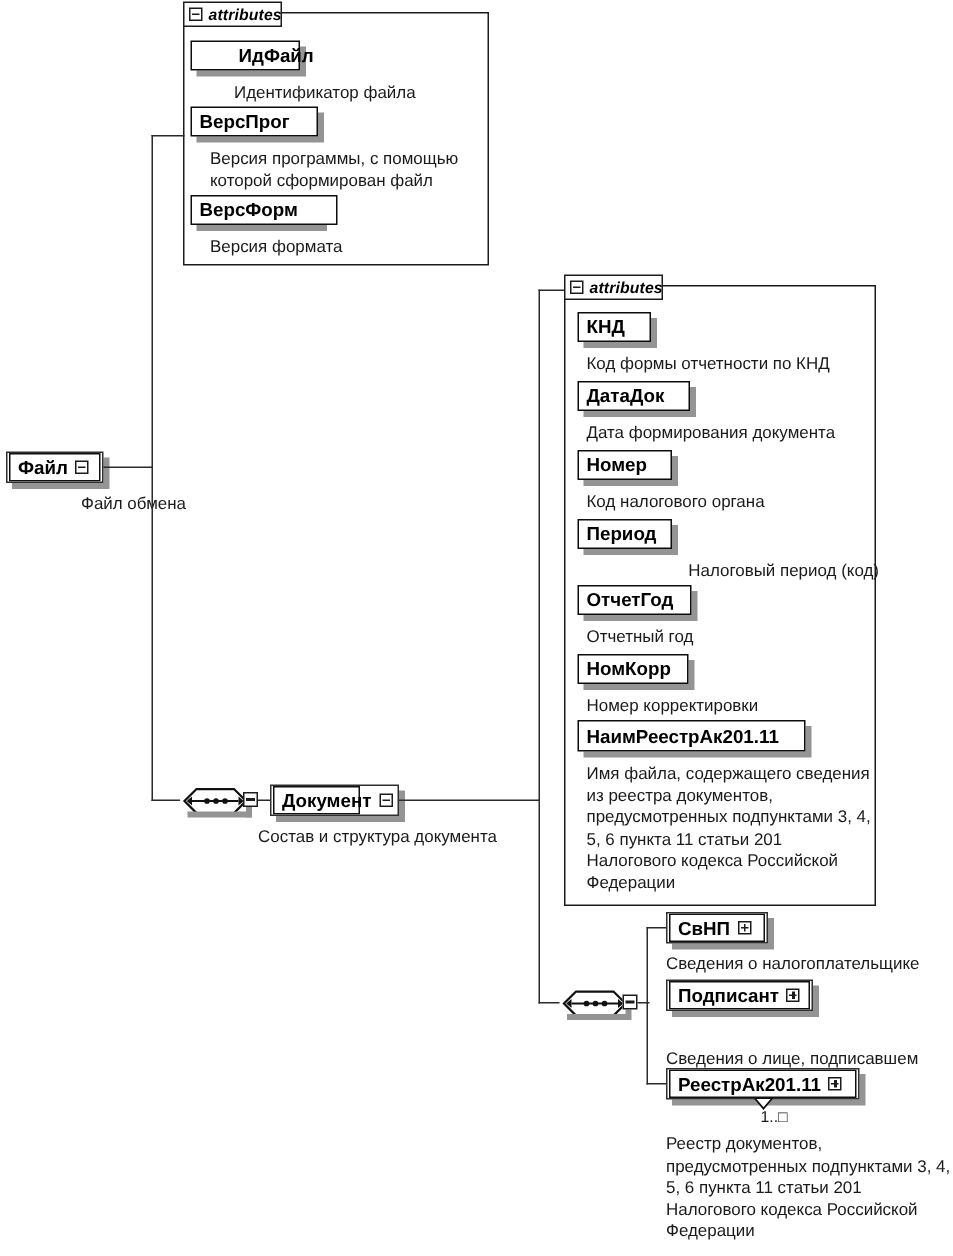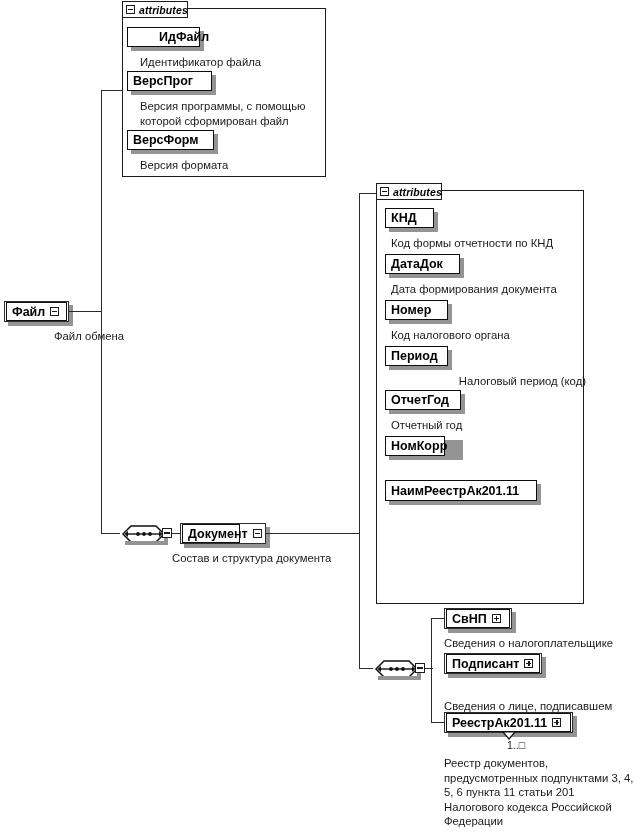--- a/index.html
+++ b/index.html
@@ -57,33 +57,33 @@
     <span class="pm"></span>
     <span class="lbl">attributes</span>
   </div>
 
   <div class="shadowwrap" style="left:127px;top:27px;">
     <div class="shad" style="left:4px;top:4px;width:73px;height:20px;"></div>
     <div class="nodebox" style="left:0;top:0;width:73px;padding-left:31px;">
       <span class="nm">ИдФайл</span>
     </div>
   </div>
-  <div class="desc" style="left:140px;top:55px;width:190px;">Идентификатор файла</div>
+  <div class="desc" style="left:156px;top:55px;width:190px;">Идентификатор файла</div>
 
   <div class="shadowwrap" style="left:127px;top:71px;">
     <div class="shad" style="left:4px;top:4px;width:85px;height:20px;"></div>
     <div class="nodebox" style="left:0;top:0;width:85px;">
       <span class="nm">ВерсПрог</span>
     </div>
   </div>
   <div class="desc" style="left:140px;top:99px;width:186px;">Версия программы, с помощью которой сформирован файл</div>
 
   <div class="shadowwrap" style="left:127px;top:130px;">
     <div class="shad" style="left:4px;top:4px;width:87px;height:20px;"></div>
-    <div class="nodebox" style="left:0;top:0;width:87px;">
+    <div class="nodebox" style="left:0;top:0;width:98px;">
       <span class="nm">ВерсФорм</span>
     </div>
   </div>
   <div class="desc" style="left:140px;top:158px;width:186px;">Версия формата</div>
 
   <div class="shadowwrap" style="left:4px;top:301px;">
     <div class="shad" style="left:4px;top:4px;width:65px;height:21px;"></div>
     <div class="outerframe" style="left:0;top:0;width:65px;height:21px;"></div>
     <div class="elembox" style="left:2px;top:1px;width:61px;height:19px;padding:0 3px 0 5px;">
       <span class="nm" style="font-size:12.5px;">Файл</span>
@@ -172,31 +172,33 @@
   <div class="shadowwrap" style="left:385px;top:390px;">
     <div class="shad" style="left:4px;top:4px;width:76px;height:20px;"></div>
     <div class="nodebox" style="left:0;top:0;width:76px;">
       <span class="nm">ОтчетГод</span>
     </div>
   </div>
   <div class="desc" style="left:391px;top:418px;width:195px;">Отчетный год</div>
 
   <div class="shadowwrap" style="left:385px;top:436px;">
     <div class="shad" style="left:4px;top:4px;width:74px;height:20px;"></div>
-    <div class="nodebox" style="left:0;top:0;width:60px;">
+    <div class="nodebox" style="left:0;top:0;width:74px;">
       <span class="nm">НомКорр</span>
     </div>
   </div>
+  <div class="desc" style="left:391px;top:464px;width:195px;">Номер корректировки</div>
 
   <div class="shadowwrap" style="left:385px;top:480px;">
     <div class="shad" style="left:4px;top:4px;width:152px;height:21px;"></div>
     <div class="nodebox" style="left:0;top:0;width:152px;height:21px;">
       <span class="nm">НаимРеестрАк201.11</span>
     </div>
   </div>
+  <div class="desc" style="left:391px;top:509px;width:192px;">Имя файла, содержащего сведения из реестра документов, предусмотренных подпунктами 3, 4, 5, 6 пункта 11 статьи 201 Налогового кодекса Российской Федерации</div>
 
   <div class="seq" style="left:372px;top:658px;">
     <svg width="58" height="26" viewBox="0 0 58 26">
       <polygon points="12,3 37,3 45,11 37,19 12,19 4,11" fill="#ffffff" stroke="#111111" stroke-width="1.5"></polygon>
       <line x1="9" y1="11" x2="40" y2="11" stroke="#111111" stroke-width="1.4"></line>
       <circle cx="19" cy="11" r="1.9" fill="#111111"></circle>
       <circle cx="25" cy="11" r="1.9" fill="#111111"></circle>
       <circle cx="31" cy="11" r="1.9" fill="#111111"></circle>
       <polygon points="9,8 9,14 5.5,11" fill="#111111"></polygon>
       <polygon points="40,8 40,14 43.5,11" fill="#111111"></polygon>

